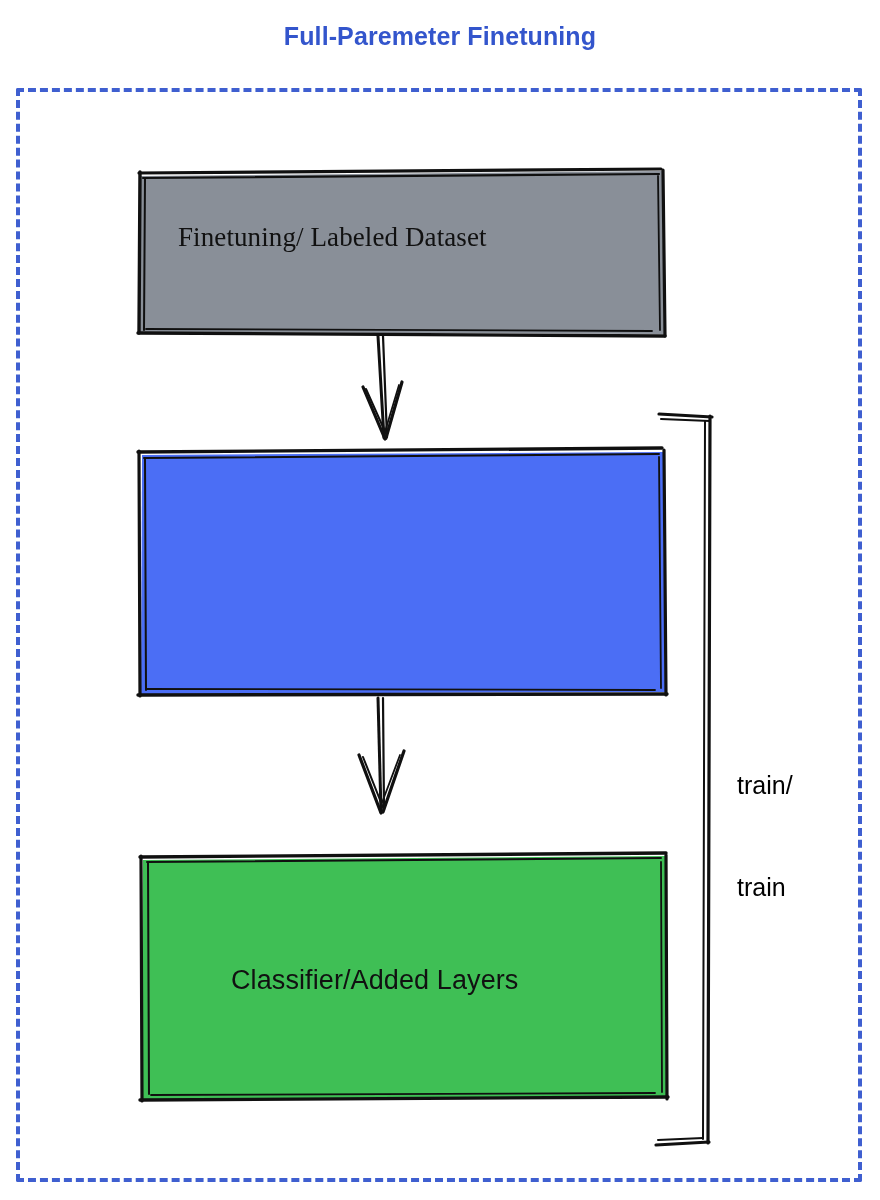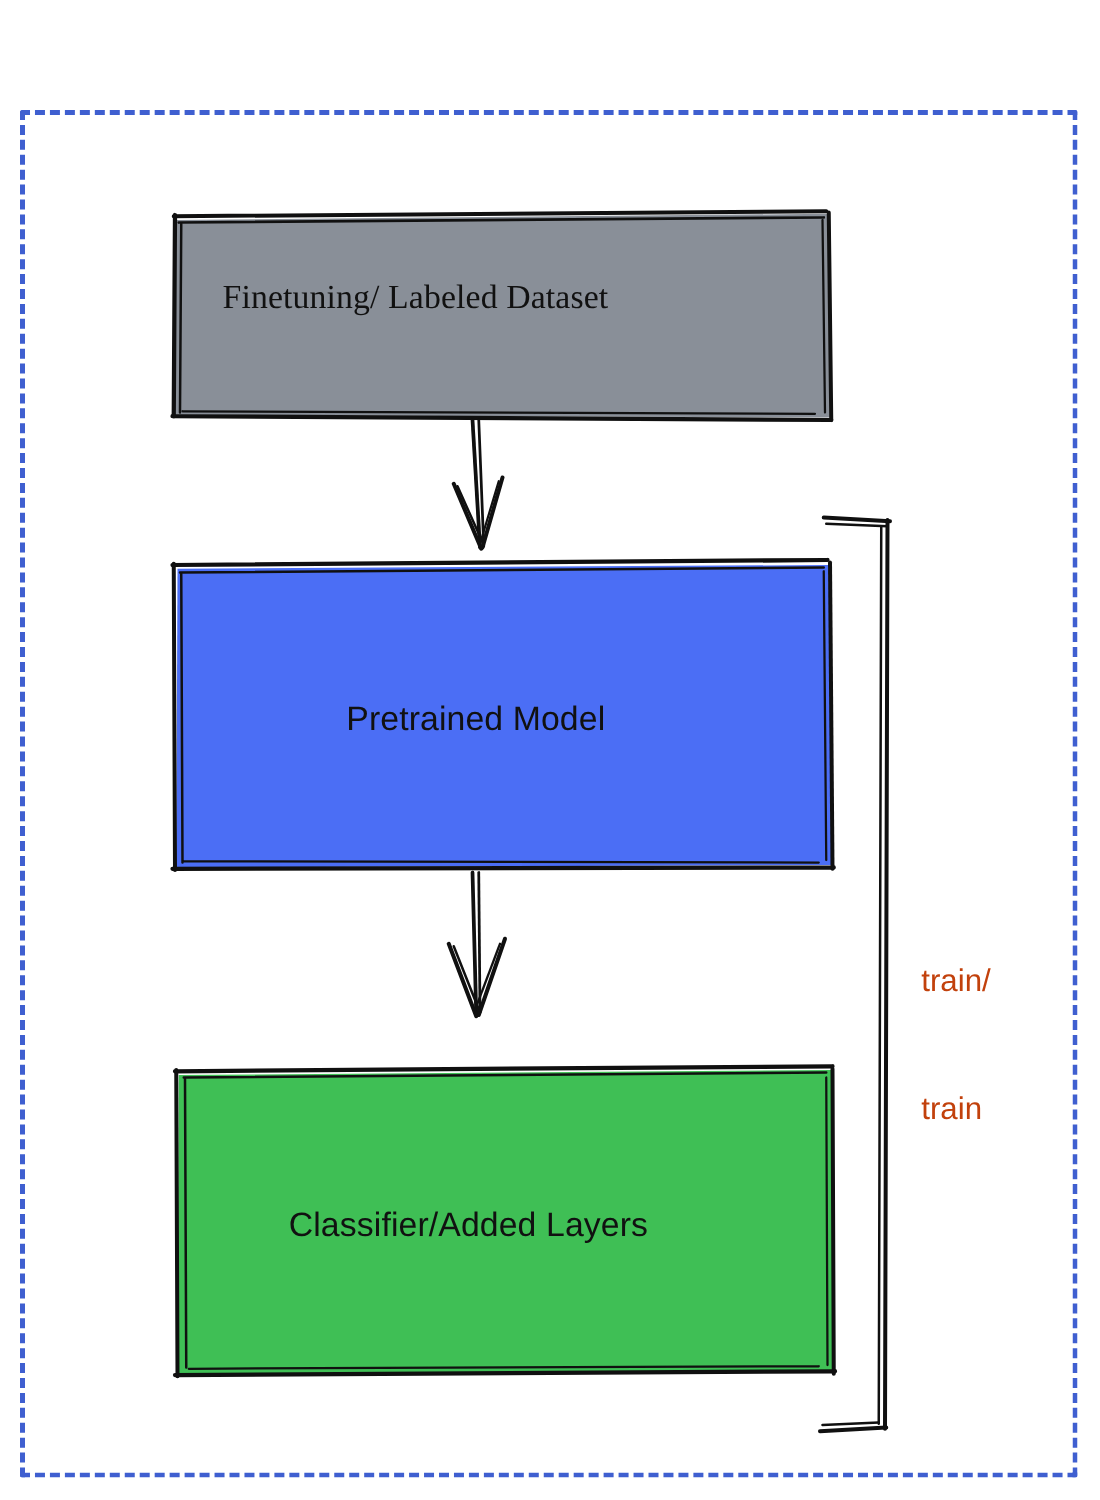--- a/index.html
+++ b/index.html
@@ -69,35 +69,36 @@
     font-weight: 400;
     white-space: nowrap;
     letter-spacing: 0.1px;
   }
   .node-label.dataset   { left: 178px; top: 222px; font-family: Liberation Serif, serif; }
   .node-label.pretrained{ left: 277px; top: 560px; }
   .node-label.classifier{ left: 231px; top: 965px; text-align: center; }
 
   .edge-label {
     position: absolute;
-    color: #c2410c;
+    color: #000000;
     font-size: 25px;
     line-height: 34px;
     font-family: "Liberation Sans", sans-serif;
     white-space: pre;
     left: 737px;
     top: 700px;
   }
   .edge-label span { display: block; }
 </style>
 </head>
 <body>
 
 <div id="diagram-root">
 
+  <div class="diagram-title">Full-Paremeter Finetuning</div>
 
   <div class="dashed-frame"></div>
 
   <svg class="sketch-layer" viewBox="0 0 880 1200" width="880" height="1200">
 
     <g>
       <path d="M141,176 L662,171 L664,334 L140,332 Z" fill="#898f98" stroke="none"></path>
 
       <path d="M139,173 L661,169" fill="none" stroke="#101010" stroke-width="3.2" stroke-linecap="round"></path>
       <path d="M143,178 L659,174" fill="none" stroke="#101010" stroke-width="2.2" stroke-linecap="round"></path>
@@ -159,21 +160,20 @@
       <path d="M710,416 L708,1143" fill="none" stroke="#101010" stroke-width="3.2" stroke-linecap="round"></path>
       <path d="M705,421 L703,1139" fill="none" stroke="#101010" stroke-width="2" stroke-linecap="round"></path>
 
       <path d="M709,1142 L656,1145" fill="none" stroke="#101010" stroke-width="3.2" stroke-linecap="round"></path>
       <path d="M703,1138 L658,1140" fill="none" stroke="#101010" stroke-width="2" stroke-linecap="round"></path>
     </g>
   </svg>
 
   <div class="node-label dataset">Finetuning/ Labeled Dataset</div>
 
-  <div class="node-label pretrained">Pretrained Model</div>
 
   <div class="node-label classifier">Classifier/Added Layers</div>
 
   <div class="edge-label">
     <span>train/</span>
     <span>train</span>
   </div>
 
 </div>
 

